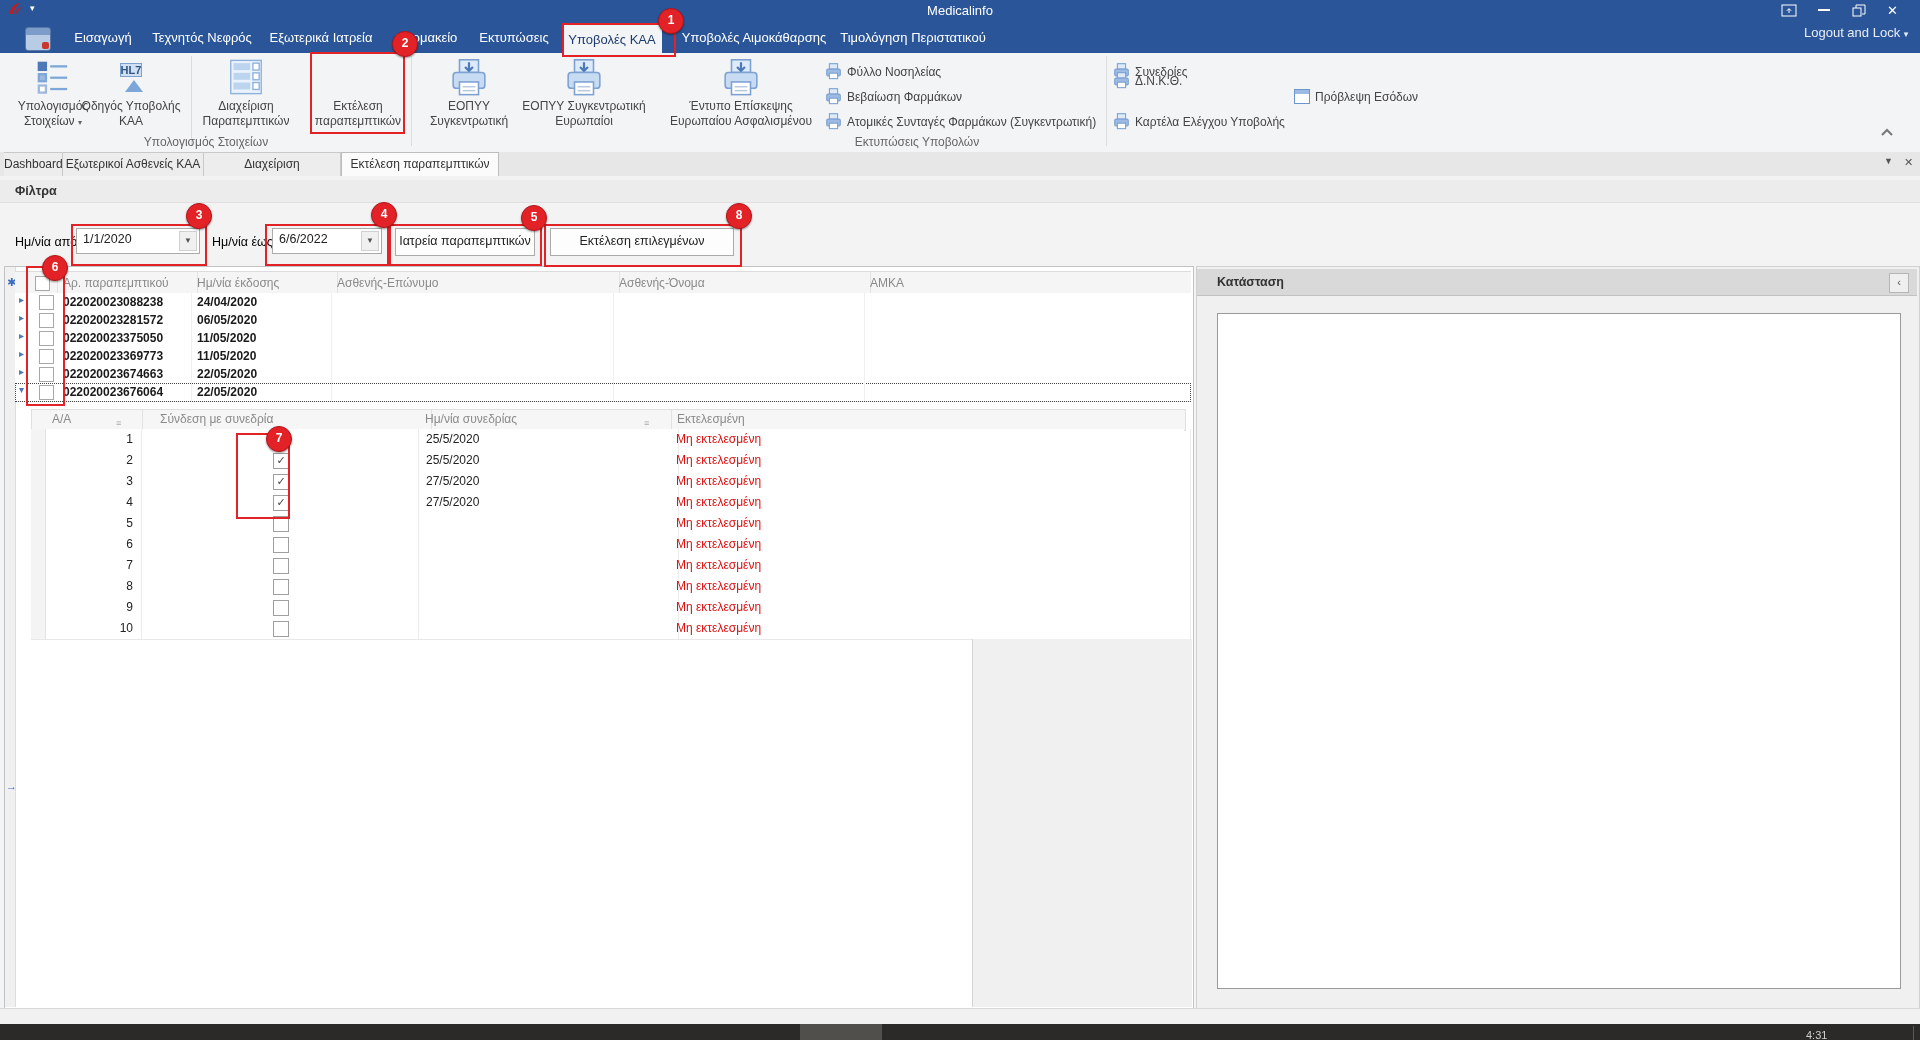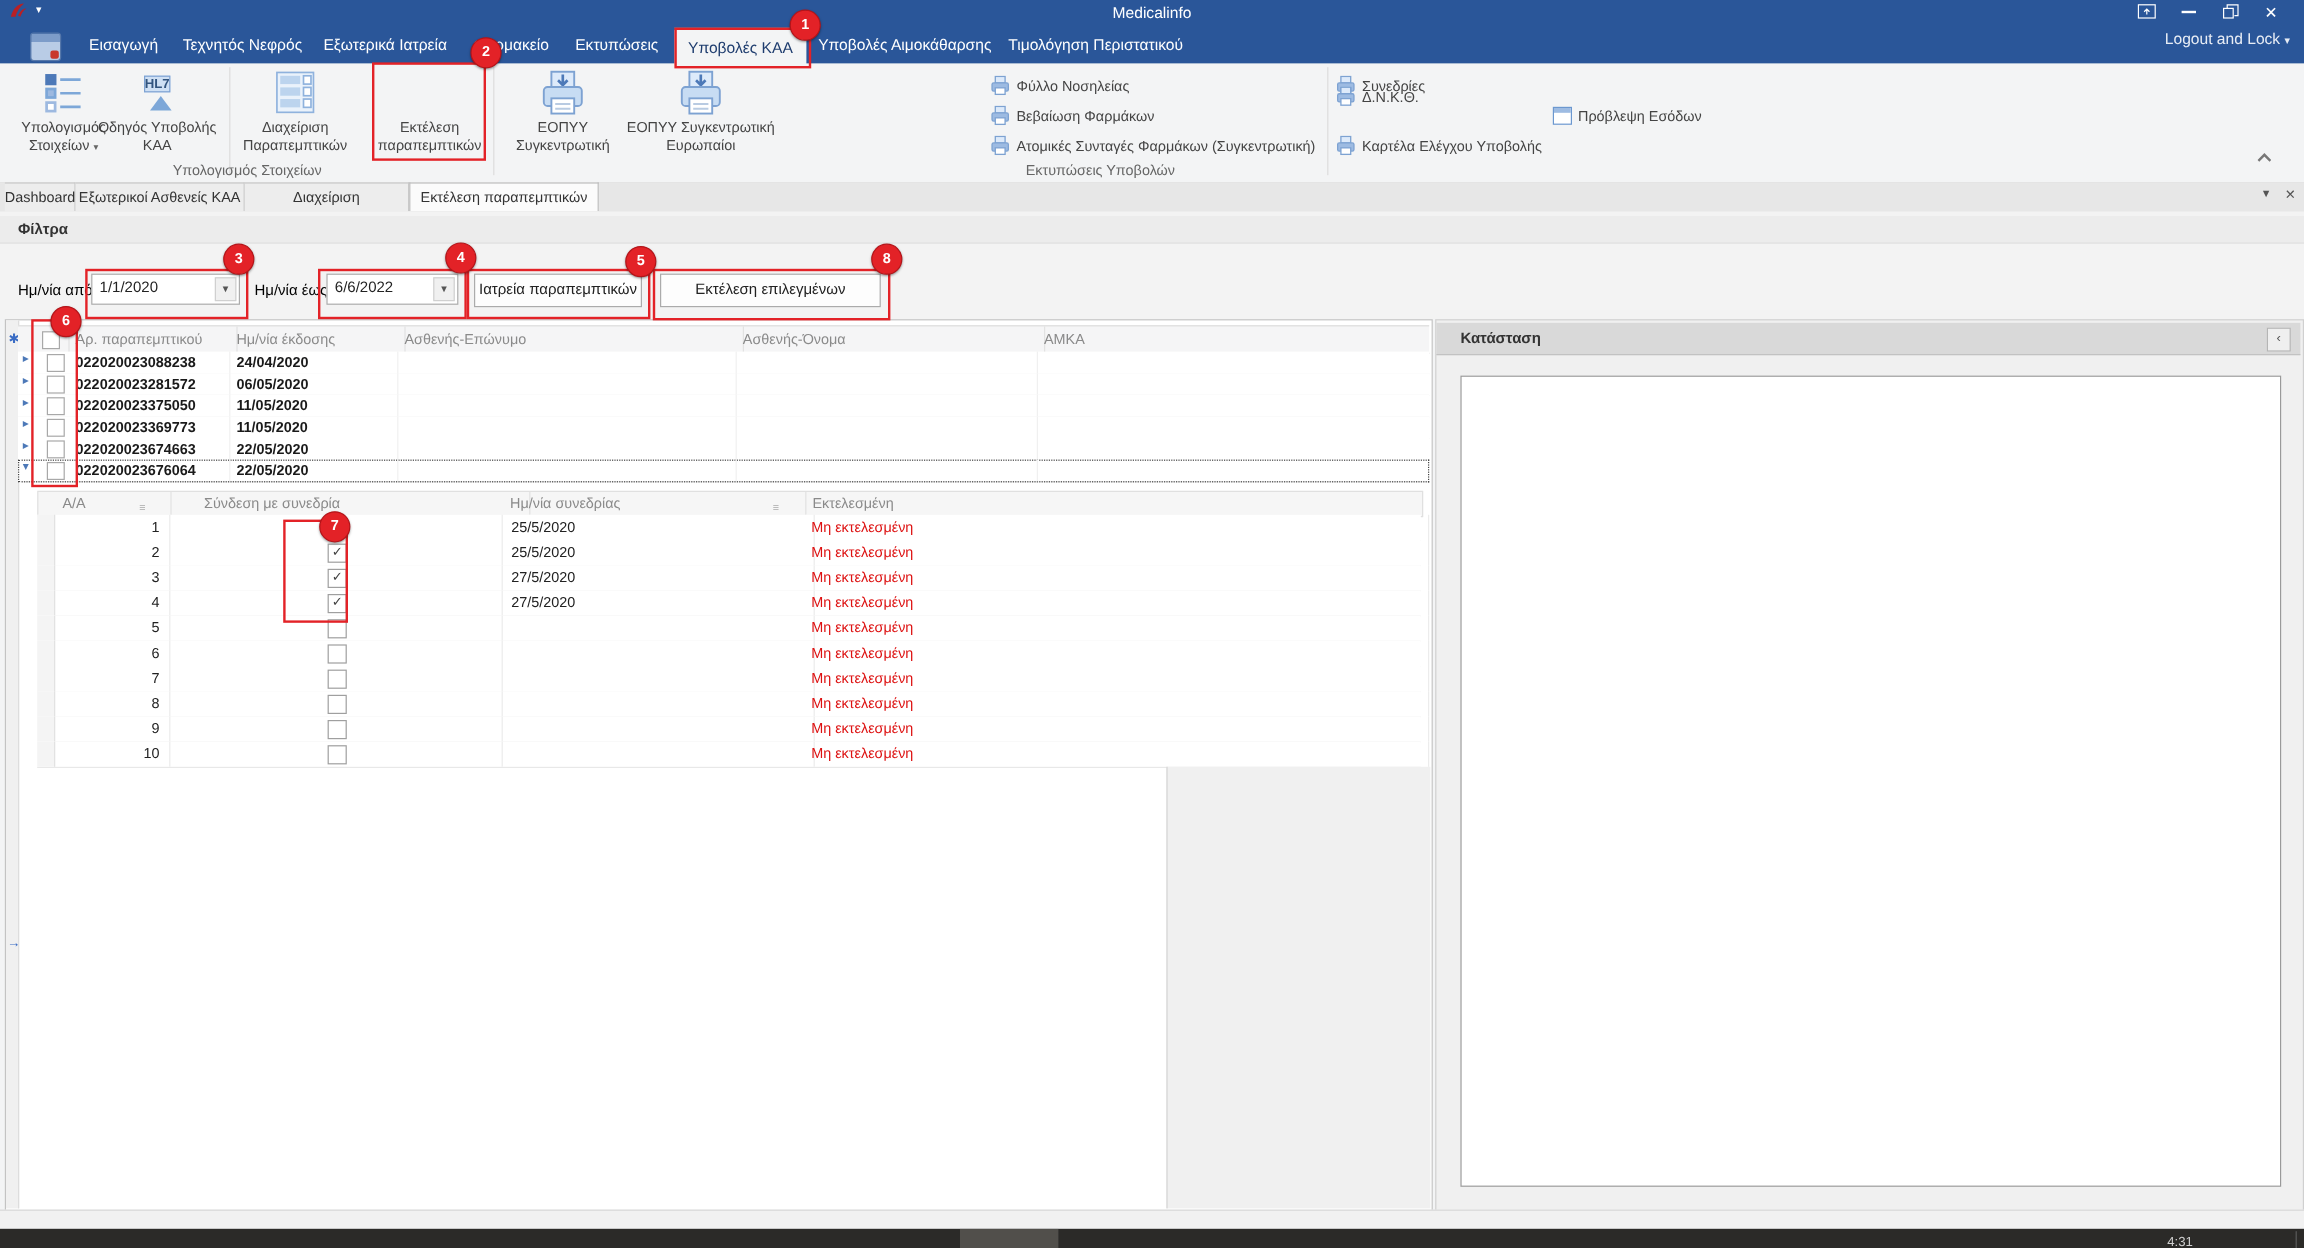--- a/index.html
+++ b/index.html
@@ -131,21 +131,21 @@
     <span class="abs winbtn" style="left:1887px;font-size:13px;font-weight:bold;">✕</span>
 
     <span class="abs appicon">
         <i></i>
       </span>
     <span class="abs menu-item" style="left:62px;width:82px;">Εισαγωγή</span>
     <span class="abs menu-item" style="left:146px;width:112px;">Τεχνητός Νεφρός</span>
     <span class="abs menu-item" style="left:262px;width:118px;">Εξωτερικά Ιατρεία</span>
     <span class="abs menu-item" style="left:386px;width:80px;">Φαρμακείο</span>
     <span class="abs menu-item" style="left:472px;width:84px;">Εκτυπώσεις</span>
-    <span class="abs menu-item menu-sel" style="left:562px;width:110px;">Υποβολές ΚΑΑ</span>
+    <span class="abs menu-item menu-sel" style="left:562px;width:100px;">Υποβολές ΚΑΑ</span>
     <span class="abs menu-item" style="left:678px;width:152px;">Υποβολές Αιμοκάθαρσης</span>
     <span class="abs menu-item" style="left:834px;width:158px;">Τιμολόγηση Περιστατικού</span>
     <span class="abs logout" style="left:1804px;"><span>Logout and Lock</span> <span style="font-size:9px;">▾</span></span>
   </div>
 
   <div id="ribbon" class="abs">
 
     <div class="abs rib-big" style="left:-6px;">
       <span class="ic">
         <svg width="34" height="38" viewBox="0 0 24 26">
@@ -204,20 +204,33 @@
             <rect x="6" y="1" width="12" height="8" fill="#ddeafa" stroke="#7da2d2"></rect>
             <path d="M12 2.5v5 M9.5 5.5L12 8l2.5-2.5" stroke="#4d79b8" fill="none" stroke-width="1.4"></path>
             <rect x="2" y="9" width="20" height="10" rx="2" fill="#c7dcf3" stroke="#7da2d2"></rect>
             <rect x="6" y="15" width="12" height="8" fill="#fff" stroke="#7da2d2"></rect>
             <line x1="8" y1="18" x2="16" y2="18" stroke="#b9cbe2"></line>
             <line x1="8" y1="20.5" x2="16" y2="20.5" stroke="#b9cbe2"></line>
           </svg>
       </span>
       <span class="lbl">ΕΟΠΥΥ Συγκεντρωτική Ευρωπαίοι</span>
     </div>
+    <div class="abs rib-big" style="left:666px;width:150px;">
+      <span class="ic">
+        <svg class="pr-svg" width="38" height="40" viewBox="0 0 24 25">
+            <rect x="6" y="1" width="12" height="8" fill="#ddeafa" stroke="#7da2d2"></rect>
+            <path d="M12 2.5v5 M9.5 5.5L12 8l2.5-2.5" stroke="#4d79b8" fill="none" stroke-width="1.4"></path>
+            <rect x="2" y="9" width="20" height="10" rx="2" fill="#c7dcf3" stroke="#7da2d2"></rect>
+            <rect x="6" y="15" width="12" height="8" fill="#fff" stroke="#7da2d2"></rect>
+            <line x1="8" y1="18" x2="16" y2="18" stroke="#b9cbe2"></line>
+            <line x1="8" y1="20.5" x2="16" y2="20.5" stroke="#b9cbe2"></line>
+          </svg>
+      </span>
+      <span class="lbl">Έντυπο Επίσκεψης Ευρωπαίου Ασφαλισμένου</span>
+    </div>
 
     <div class="abs rib-small" style="left:825px;top:9px;">
       <span class="sic"><svg width="17" height="17" viewBox="0 0 24 25">
             <rect x="6" y="1" width="12" height="8" fill="#ddeafa" stroke="#7da2d2" stroke-width="1.6"></rect>
             <rect x="2" y="9" width="20" height="10" rx="2" fill="#9dbbe2" stroke="#7da2d2" stroke-width="1.6"></rect>
             <rect x="6" y="15" width="12" height="8" fill="#fff" stroke="#7da2d2" stroke-width="1.6"></rect>
           </svg></span><span>Φύλλο Νοσηλείας</span>
     </div>
     <div class="abs rib-small" style="left:825px;top:34px;">
       <span class="sic"><svg width="17" height="17" viewBox="0 0 24 25">
@@ -364,21 +377,21 @@
       <span class="mcheckbox"></span>
       <span class="cell" style="left:42px;width:128px;padding-left:6px;">022020023676064</span>
       <span class="cell" style="left:176px;width:134px;padding-left:6px;">22/05/2020</span>
       <span class="cell" style="left:316px;width:282px;"></span>
       <span class="cell" style="left:598px;width:251px;"></span>
       <span class="cell" style="left:849px;width:327px;border-right:none;"></span>
     </div>
 
     <div class="abs dhead">
       <span class="hc" style="left:14px;width:90px;"><span>Α/Α</span><span class="sortg" style="left:70px;">≡</span></span>
-      <span class="hc" style="left:122px;width:271px;padding-left:16px;">Σύνδεση με συνεδρία</span>
+      <span class="hc" style="left:112px;width:271px;padding-left:16px;">Σύνδεση με συνεδρία</span>
       <span class="hc" style="left:387px;width:246px;"><span>Ημ/νία συνεδρίας</span><span class="sortg" style="left:225px;">≡</span></span>
       <span class="hc" style="left:639px;width:508px;border-right:none;">Εκτελεσμένη</span>
     </div>
 
     <div class="abs drow" style="top:162px;">
       <span class="dind"></span>
       <span class="cell aa">1</span>
       <span class="cell chkc">
           <span class="scheckbox">✓</span>
         </span>

